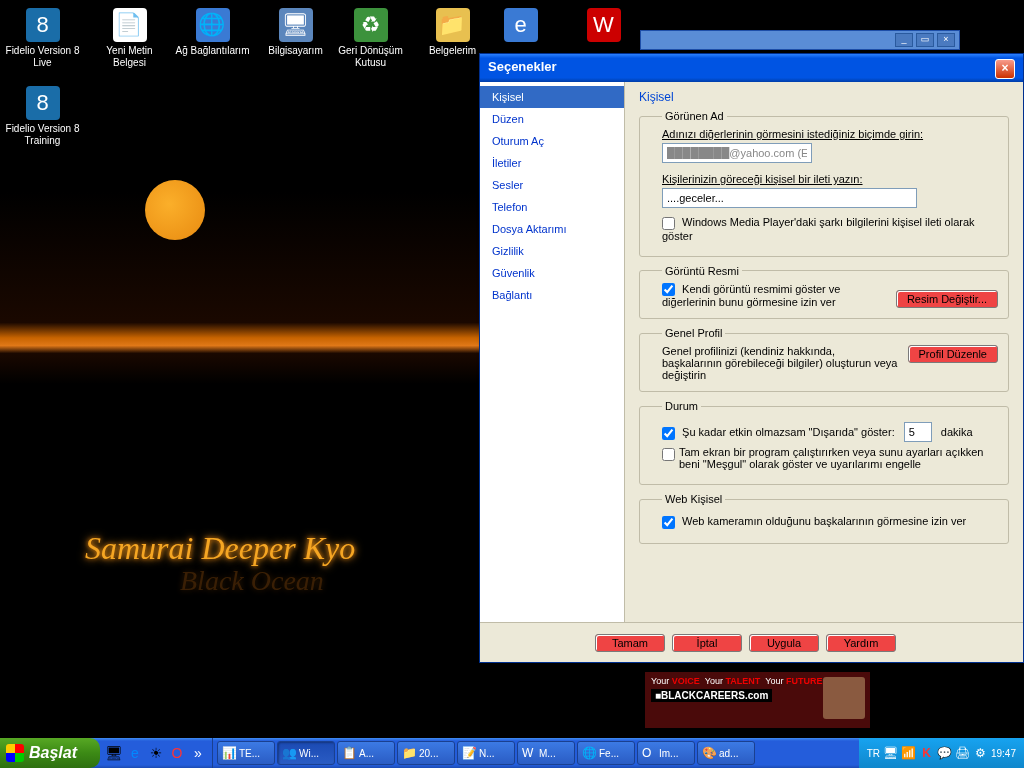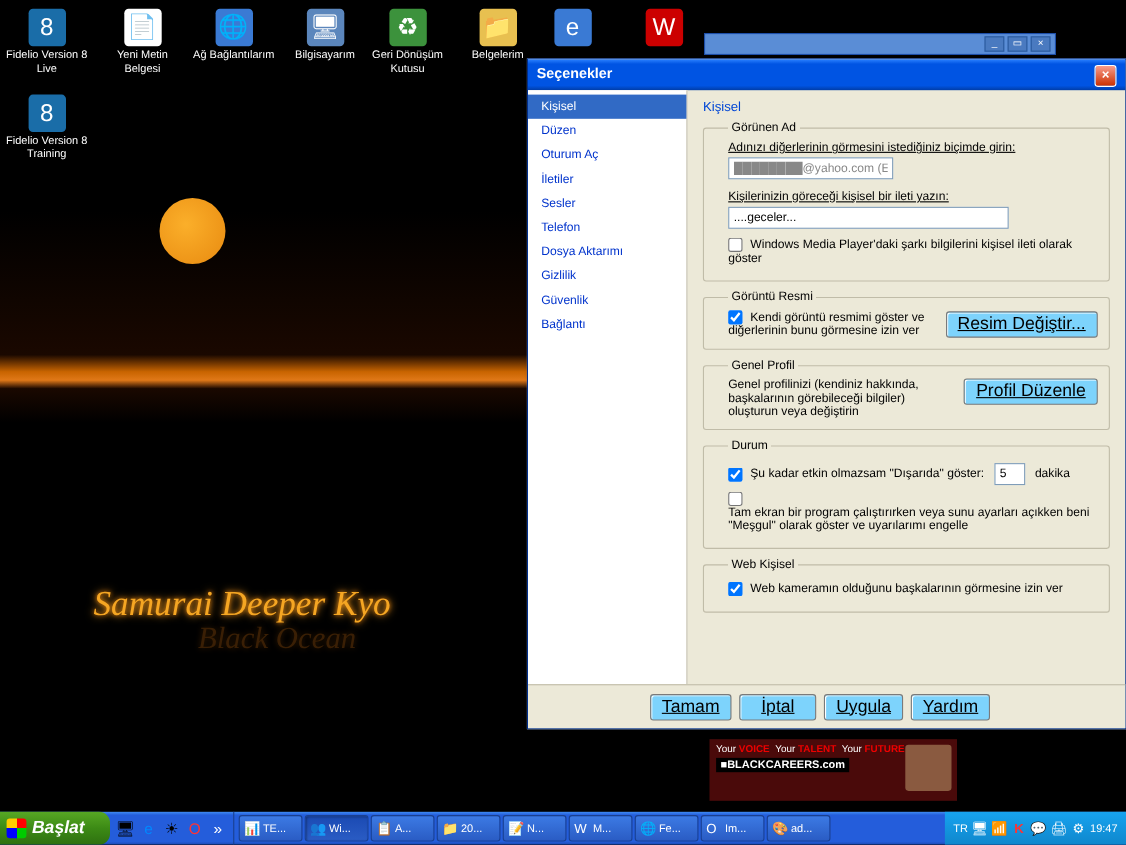--- a/index.html
+++ b/index.html
@@ -79,24 +79,23 @@
 }
 legend { font-size:11px; padding:0 3px; }
 .field-row { margin:4px 0; }
 .subtext { font-size:11px; margin-bottom:3px;text-decoration:underline; }
 .input-txt {
   border:1px solid #7f9db9; padding:2px 4px; font-size:11px; height:20px;
   background:#fff;
 }
 .chk { margin-right:4px; vertical-align:middle; width:13px; height:13px;}
 .btn {
-  background:#7dd3fc; border:1px solid #7a7a7a; border-radius:3px;
-  padding:2px 10px; font-size:16px; cursor:pointer; min-width:70px;
+  background:#ef4444; border:1px solid #7a7a7a; border-radius:3px;
+  padding:2px 10px; font-size:11px; cursor:pointer; min-width:70px;
   box-shadow:inset 1px 1px 0 #fff;
-  text-decoration:underline;
 }
 
 .dialog-buttons {
   position:absolute; bottom:0; left:0; right:0; height:40px;
   border-top:1px solid #c0bca8; display:flex; justify-content:center;
   align-items:center; gap:7px; padding-right:12px; background:#ece9d8;
 }
 
 
 .ad {
@@ -247,21 +246,21 @@
         </fieldset>
 
         <fieldset>
           <legend>Durum</legend>
           <div class="field-row">
             <input type="checkbox" class="chk" checked="" style="">
             <span>Şu kadar etkin olmazsam "Dışarıda" göster:</span>
             <input class="input-txt" style="width: 28px; margin: 0px 6px; text-align: left;" value="5">
             <span>dakika</span>
           </div>
-          <div class="field-row" style="display:flex; align-items:flex-start;flex-direction:column;">
+          <div class="field-row" style="display:flex; align-items:flex-start;">
             <input type="checkbox" class="chk" style="margin-top: 2px;">
             <span style="flex:1;">Tam ekran bir program çalıştırırken veya sunu ayarları açıkken beni "Meşgul" olarak göster ve uyarılarımı engelle</span>
           </div>
         </fieldset>
 
         <fieldset>
           <legend>Web Kişisel</legend>
           <div class="field-row">
             <input type="checkbox" class="chk" checked="" style="">
             <span>Web kameramın olduğunu başkalarının görmesine izin ver</span>

